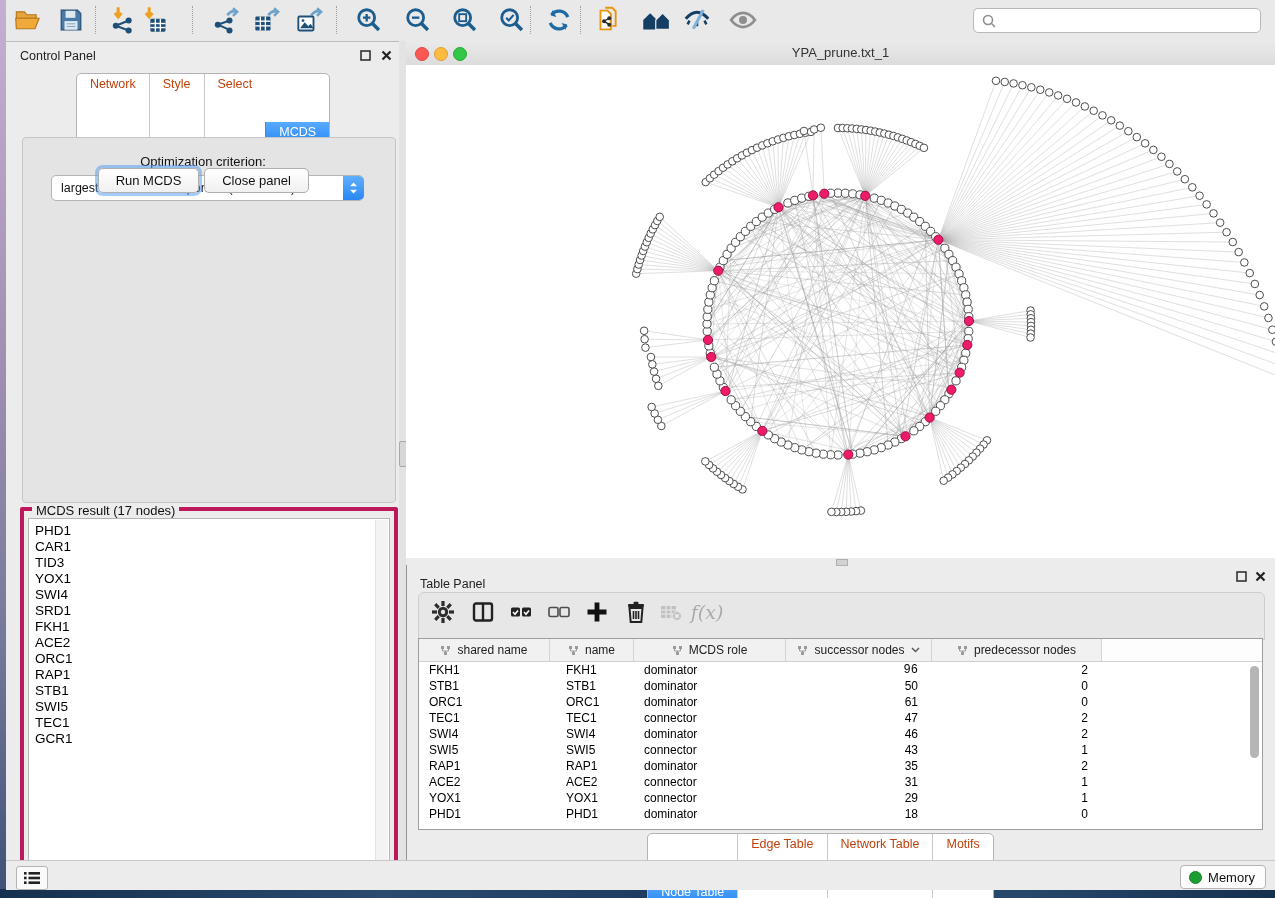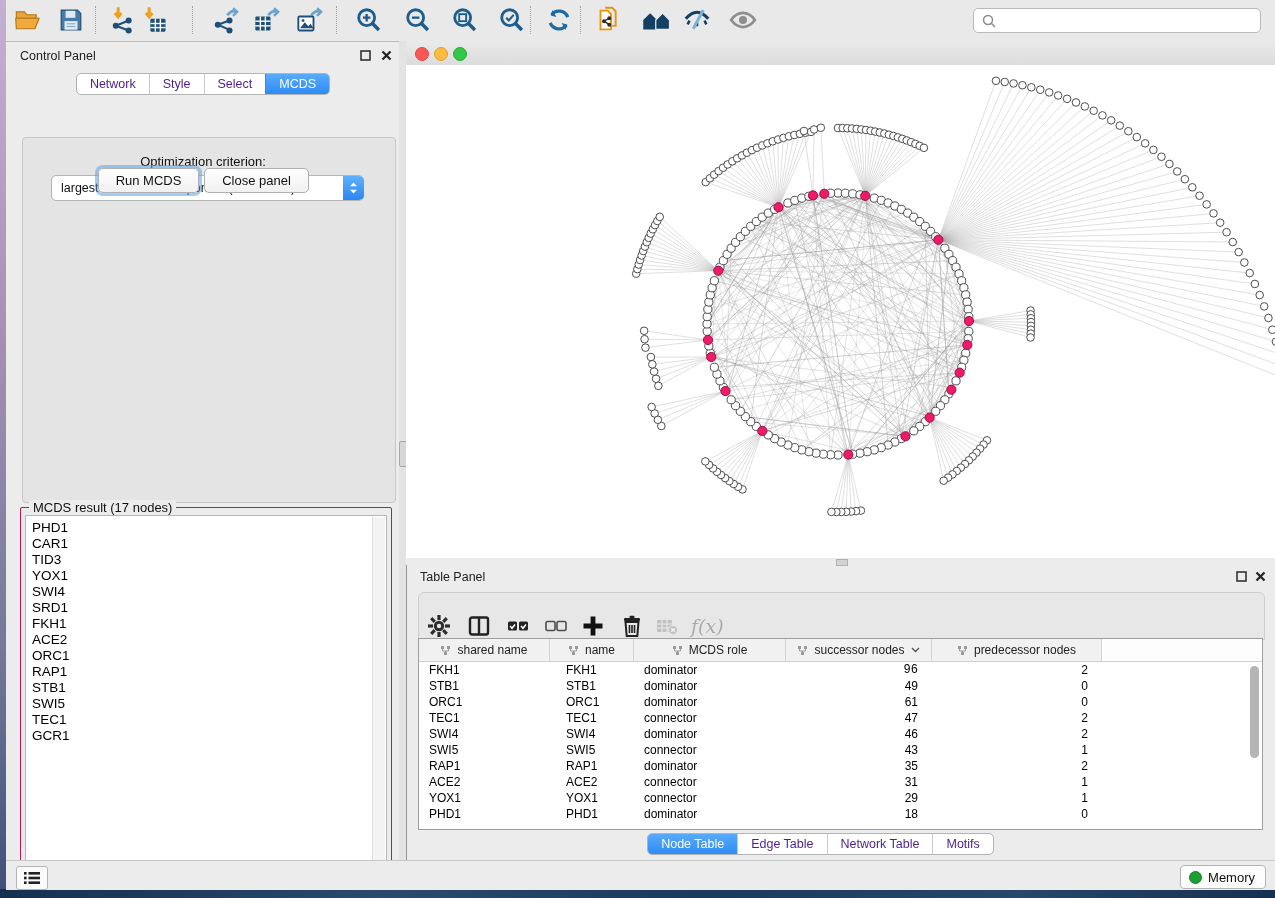--- a/index.html
+++ b/index.html
@@ -15,59 +15,59 @@
   .icon-btn{position:absolute;top:3px;width:34px;height:34px;display:flex;align-items:center;justify-content:center;cursor:default;}
   .tb-sep{position:absolute;top:6px;width:0;height:28px;border-left:1px dotted #9f9f9f;}
   #search-wrap{position:absolute;left:967px;top:8px;width:286px;height:23px;background:#fff;
     border:1px solid #b9b9b9;border-radius:5px;display:flex;align-items:center;}
   #search-wrap input{border:none;outline:none;flex:1;height:18px;font-size:12px;background:transparent;}
   
   .panel-title{font-size:12.5px;color:#222;}
   .win-ctl{position:absolute;display:flex;align-items:center;justify-content:center;width:14px;height:14px;}
   
   .seg{display:flex;background:#fff;border:1px solid #b3b3b3;border-radius:5px;overflow:hidden;}
-  .seg>div{padding:3px 13px;font-size:12.5px;color:#4c1d95;border-left:1px solid #c9c9c9;white-space:nowrap;}
+  .seg>div{padding:3px 13px;font-size:12.5px;color:#c2410c;border-left:1px solid #c9c9c9;white-space:nowrap;}
   .seg>div:first-child{border-left:none;}
-  .seg>div.sel{background:linear-gradient(#58aafe,#2e8cf5);color:#fff;border-color:#2e8cf5;}
+  .seg>div.sel{background:linear-gradient(#58aafe,#2e8cf5);color:#fff;border-color:#2e8cf5;margin-top:48px;}
   
   #cp-content{left:16px;top:96px;width:372px;height:364px;background:#e4e4e4;
     border:1px solid #c6c6c6;border-radius:4px;}
   #opt-label{left:0;top:113px;width:394px;text-align:center;font-size:13px;color:#111;}
   #opt-select{left:45px;top:134px;width:311px;height:24px;background:#fff;border:1px solid #b5b5b5;
     border-radius:5px;display:flex;align-items:center;}
   #opt-select .val{flex:1;font-size:12.5px;padding-left:9px;color:#111;white-space:nowrap;overflow:hidden;}
   #opt-select .cap{width:21px;height:24px;margin:-1px -1px -1px 0;border-radius:0 5px 5px 0;
     background:linear-gradient(#5fb0fe,#2a87f2);display:flex;align-items:center;justify-content:center;}
   .mac-btn{position:absolute;height:23px;background:linear-gradient(#ffffff,#f0f0f0);
     border:1px solid #b0b0b0;border-radius:5px;font-size:13px;color:#111;
     display:flex;align-items:center;justify-content:center;}
   .focus-ring{box-shadow:0 0 0 3px rgba(90,160,240,.55);}
   
-  #mcds-box{left:14px;top:466px;width:370px;height:370px;border:1px solid #be185d;border-radius:2px;}
+  #mcds-box{left:14px;top:466px;width:370px;height:370px;border:4px solid #be185d;border-radius:2px;}
   #mcds-legend{position:absolute;left:8px;top:-8px;background:#ececec;padding:0 4px;font-size:13px;color:#111;}
   #mcds-list{position:absolute;left:4px;top:7px;right:4px;bottom:4px;background:#fff;
     border:1px solid #b5b5b5;overflow:hidden;}
   .mcds-item{font-size:13.5px;line-height:16px;padding-left:6px;color:#000;}
   #mcds-scroll{position:absolute;top:1px;bottom:1px;right:1px;width:12px;background:#f3f3f3;border-left:1px solid #e2e2e2;}
   
   #vsplit{left:393px;top:41px;width:7px;height:819px;background:#e3e3e3;border-right:1px solid #939393;}
   #vsplit .grip{position:absolute;left:0px;top:400px;width:6px;height:24px;background:#d7d7d7;border:1px solid #a8a8a8;border-radius:2px;}
   #hsplit{left:400px;top:558px;width:869px;height:7px;background:#ececec;}
   #hsplit .grip{position:absolute;left:430px;top:1px;width:10px;height:5px;background:#d2d2d2;border:1px solid #b0b0b0;}
   
   #net-titlebar{left:400px;top:41px;width:869px;height:24px;
     background:linear-gradient(#eaeaea,#dcdcdc);border-bottom:1px solid #b2b2b2;}
   .tl{position:absolute;top:6px;width:12px;height:12px;border-radius:50%;}
   #net-title{position:absolute;left:0;top:4px;width:100%;text-align:center;font-size:13px;color:#333;}
   #net-canvas{left:400px;top:65px;width:869px;height:493px;background:#fff;overflow:hidden;}
   
   #tp-titlebar{left:400px;top:565px;width:869px;height:26px;}
   #tp-toolbar{left:412px;top:592px;width:845px;height:46px;background:#e7e7e7;
     border:1px solid #cdcdcd;border-radius:6px 6px 0 0;}
-  .tp-btn{position:absolute;top:17px;width:32px;height:32px;display:flex;align-items:center;justify-content:flex-start;}
+  .tp-btn{position:absolute;top:3px;width:32px;height:32px;display:flex;align-items:center;justify-content:center;}
   #tbl{left:412px;top:638px;width:845px;height:192px;background:#fff;border:1px solid #9e9e9e;box-sizing:border-box;}
   #tbl-header{display:flex;height:22px;background:#f1f1f1;border-bottom:1px solid #cfcfcf;}
   .th{display:flex;align-items:center;justify-content:center;gap:4px;font-size:12px;color:#222;
     border-right:1px solid #d4d4d4;box-sizing:border-box;position:relative;}
   .th .hicon{margin-right:2px;}
   .tr{display:flex;height:16px;align-items:center;}
   .td{font-size:12px;color:#000;box-sizing:border-box;white-space:nowrap;overflow:hidden;}
   #tbl-scroll{position:absolute;right:3px;top:27px;width:9px;height:92px;background:#b5b5b5;border-radius:5px;}
   #tbl-tabs{left:0px;top:833px;width:805px;display:flex;justify-content:center;padding-left:12px;}
   
@@ -296,20 +296,21 @@
       <div class="grip"></div>
     </div>
   <div id="hsplit" class="abs">
       <div class="grip"></div>
     </div>
 
   <div id="net-titlebar" class="abs">
     <div class="tl" style="left:9px;background:#fc5753;border:1px solid #df4744"></div>
     <div class="tl" style="left:28px;background:#fdbc40;border:1px solid #de9f34"></div>
     <div class="tl" style="left:47px;background:#33c748;border:1px solid #27aa35"></div>
+    <div id="net-title">YPA_prune.txt_1</div>
   </div>
   <div id="net-canvas" class="abs">
     <svg id="network-svg" width="869" height="493" viewBox="0 0 869 493">
         <g>
           <line x1="407.0040216056726" y1="130.40683896835603" x2="301" y2="259" stroke="#9b9b9b" stroke-width="0.7" opacity="0.5670474530509894"></line>
           <line x1="407.0040216056726" y1="130.40683896835603" x2="534.4199242033119" y2="177.3228359565059" stroke="#9b9b9b" stroke-width="0.7" opacity="0.3719829172231177"></line>
           <line x1="407.0040216056726" y1="130.40683896835603" x2="321.0791299010948" y2="328.6962020235091" stroke="#9b9b9b" stroke-width="0.7" opacity="0.32706677914926163"></line>
           <line x1="407.0040216056726" y1="130.40683896835603" x2="529.6791235996947" y2="346.2914017117125" stroke="#9b9b9b" stroke-width="0.7" opacity="0.545248782748938"></line>
           <line x1="407.0040216056726" y1="130.40683896835603" x2="325.1615261663369" y2="183.1940602004455" stroke="#9b9b9b" stroke-width="0.7" opacity="0.3720324397422524"></line>
           <line x1="407.0040216056726" y1="130.40683896835603" x2="424.65477141192787" y2="389.79391276733395" stroke="#9b9b9b" stroke-width="0.7" opacity="0.3569080353048202"></line>
@@ -963,21 +964,21 @@
         <circle cx="545.3348360946313" cy="324.69790656788894" r="4.6" fill="#ee1c68" stroke="#9d0f47" stroke-width="1"></circle>
         <circle cx="319.47625350208295" cy="326.0776152980449" r="4.6" fill="#ee1c68" stroke="#9d0f47" stroke-width="1"></circle>
         <circle cx="523.6558976072508" cy="352.59592103189726" r="4.6" fill="#ee1c68" stroke="#9d0f47" stroke-width="1"></circle>
         <circle cx="356.3006512057608" cy="365.914024300501" r="4.6" fill="#ee1c68" stroke="#9d0f47" stroke-width="1"></circle>
         <circle cx="499.46998781321713" cy="371.2889163919767" r="4.6" fill="#ee1c68" stroke="#9d0f47" stroke-width="1"></circle>
         <circle cx="442.2781415403477" cy="389.5961707190398" r="4.6" fill="#ee1c68" stroke="#9d0f47" stroke-width="1"></circle>
       </svg>
   </div>
 
   <div id="tp-titlebar" class="abs">
-    <span class="panel-title abs" style="left:14px;top:5px">Table Panel</span>
+    <span class="panel-title abs" style="left:14px;top:12px">Table Panel</span>
     <div class="win-ctl" style="left:828px;top:4px">
         <svg width="11" height="11" viewBox="0 0 11 11">
           <rect x="1" y="1" width="9" height="9" fill="none" stroke="#333" stroke-width="1.6"></rect>
         </svg>
       </div>
     <div class="win-ctl" style="left:847px;top:4px">
         <svg width="11" height="11" viewBox="0 0 11 11">
           <path d="M1.5 1.5l8 8M9.5 1.5l-8 8" stroke="#222" stroke-width="2.2"></path>
         </svg>
       </div>
@@ -1124,21 +1125,21 @@
           <div class="td" style="width: 131px; padding-left: 10px;">FKH1</div>
           <div class="td" style="width: 84px; padding-left: 16px;">FKH1</div>
           <div class="td" style="width: 152px; padding-left: 10px;">dominator</div>
           <div class="td" style="width: 146px; text-align: right; padding-right: 14px; font-family: Liberation Mono, monospace;">96</div>
           <div class="td" style="width: 170px; text-align: right; padding-right: 14px;">2</div>
         </div>
         <div class="tr">
           <div class="td" style="width: 131px; padding-left: 10px;">STB1</div>
           <div class="td" style="width: 84px; padding-left: 16px;">STB1</div>
           <div class="td" style="width: 152px; padding-left: 10px;">dominator</div>
-          <div class="td" style="width: 146px; text-align: right; padding-right: 14px;">49</div>
+          <div class="td" style="width: 146px; text-align: right; padding-right: 14px;">50</div>
           <div class="td" style="width: 170px; text-align: right; padding-right: 14px;">0</div>
         </div>
         <div class="tr">
           <div class="td" style="width: 131px; padding-left: 10px;">ORC1</div>
           <div class="td" style="width: 84px; padding-left: 16px;">ORC1</div>
           <div class="td" style="width: 152px; padding-left: 10px;">dominator</div>
           <div class="td" style="width: 146px; text-align: right; padding-right: 14px;">61</div>
           <div class="td" style="width: 170px; text-align: right; padding-right: 14px;">0</div>
         </div>
         <div class="tr">

